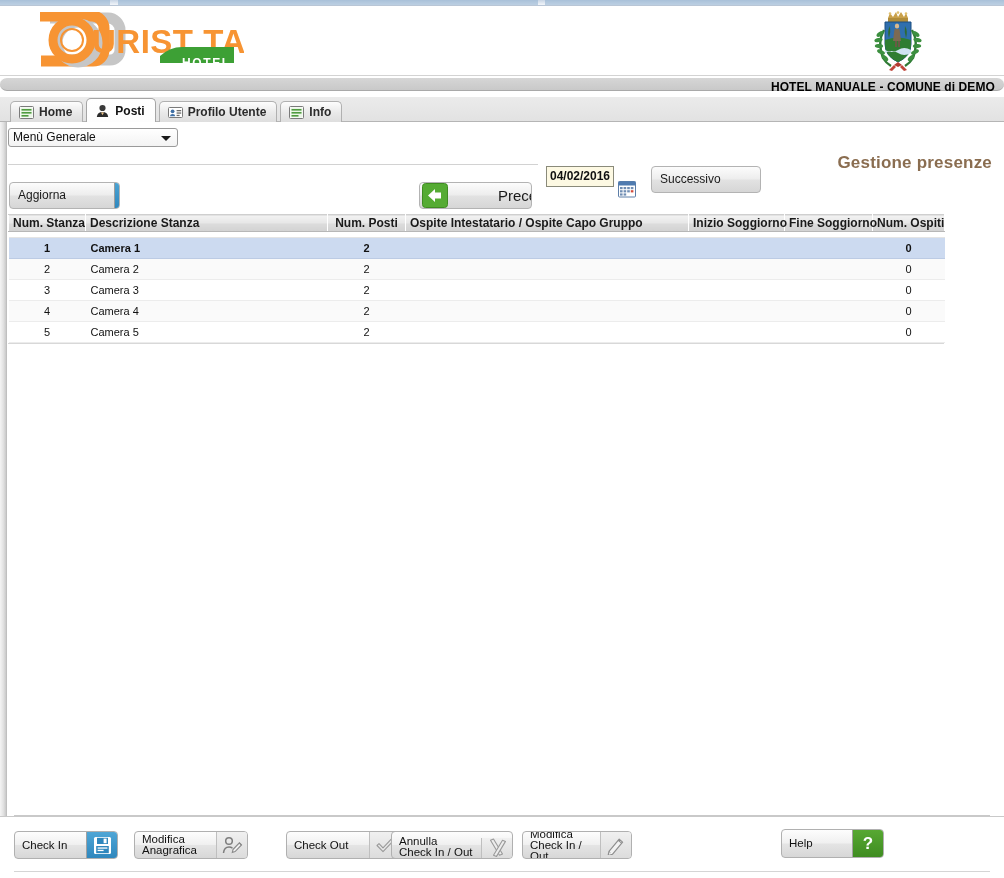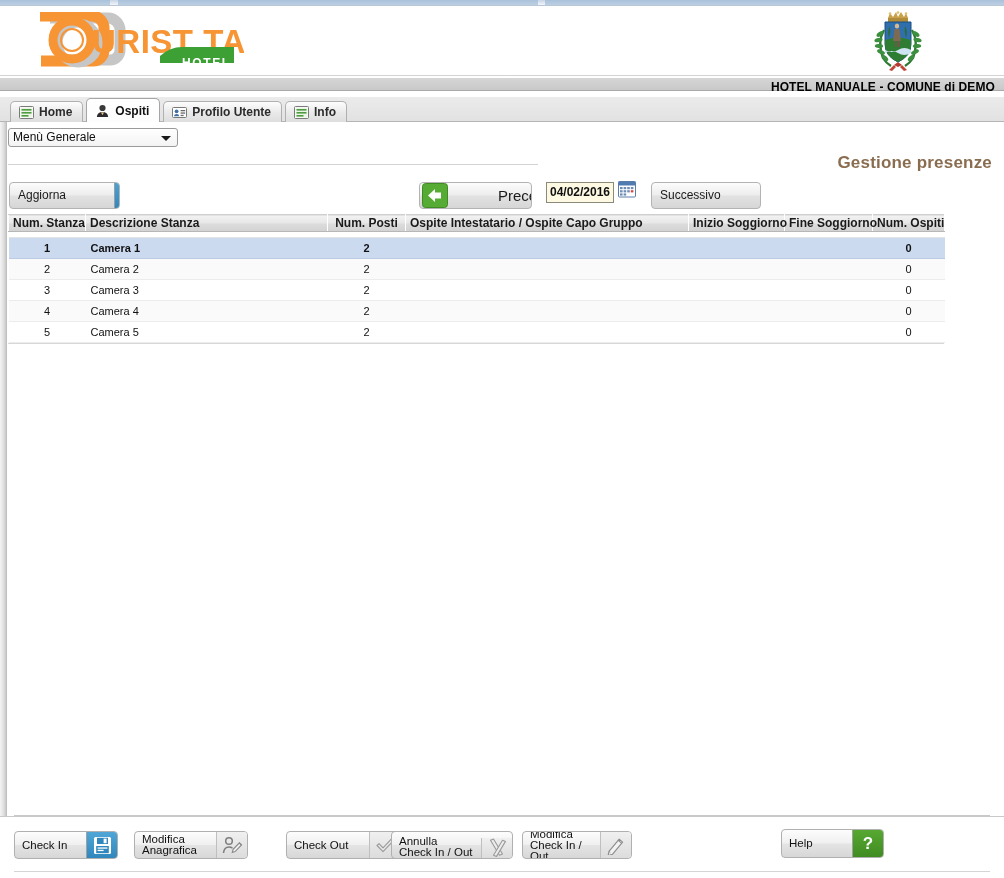--- a/index.html
+++ b/index.html
@@ -63,20 +63,21 @@
 
   
   .orgbar {
     position: absolute;
     top: 77px; left: 0;
     width: 1004px; height: 14px;
     background: linear-gradient(to bottom,#d6d6d6 0%, #c9c9c9 100%);
     border-top: 1px solid #ffffff;
     border-bottom: 1px solid #a9a9a9;
     box-sizing: border-box;
+    border-radius: 9px;
   }
   .orgbar .label {
     position: absolute;
     right: 9px; top: 2px;
     font-size: 12px;
     font-weight: bold;
     color: #000;
     letter-spacing: .1px;
   }
 
@@ -219,26 +220,26 @@
   .btn-aggiorna .bico {
     background: linear-gradient(to bottom,#4ba3d3 0%,#2f87bd 100%);
     border-left: 1px solid #9d9d9d;
     width: 35px;
   }
 
   .btn-prec { left: 419px; top: 60px; width: 113px; height: 27px; }
   .btn-prec .bico { background: transparent; width: 30px; }
   .btn-prec .lbl { font-size: 15px; }
 
-  .btn-succ { left: 651px; top: 60px; width: 110px; height: 27px; }
+  .btn-succ { left: 651px; top: 44px; width: 110px; height: 27px; }
   .btn-succ .bico { background: transparent; width: 30px; }
 
   .datebox {
     position: absolute;
-    left: 546px; top: 60px;
+    left: 546px; top: 44px;
     width: 68px; height: 21px;
     background: #fdf9e3;
     border: 1px solid #8a8a7a;
     box-sizing: border-box;
     font-size: 12px;
     font-weight: bold;
     color: #111;
     text-align: center;
     line-height: 19px;
   }
@@ -504,21 +505,21 @@
     </div>
 
     <div class="tab active">
       <span class="ico">
         <svg width="15" height="13" viewBox="0 0 15 13">
             <circle cx="7.5" cy="4" r="3.1" fill="#3a3a3a"></circle>
             <path d="M1.8 13 q0.6 -5 5.7 -5 q5.1 0 5.7 5 z" fill="#2b2b2b"></path>
             <path d="M6 8.6 l1.5 2.6 l1.5 -2.6 q-1.5 -0.6 -3 0z" fill="#e8c18a"></path>
           </svg>
       </span>
-      <span>Ospiti</span>
+      <span>Posti</span>
     </div>
 
     <div class="tab">
       <span class="ico">
         <svg width="15" height="13" viewBox="0 0 15 13">
             <rect x="0.5" y="1.5" width="14" height="10" rx="1" fill="#ffffff" stroke="#7a7a7a"></rect>
             <circle cx="4.6" cy="5.3" r="1.9" fill="#3f6fa5"></circle>
             <path d="M1.9 10.3 q0.3 -2.4 2.7 -2.4 q2.4 0 2.7 2.4 z" fill="#3f6fa5"></path>
             <rect x="8.6" y="4" width="4.6" height="1.3" fill="#6a6a6a"></rect>
             <rect x="8.6" y="6.4" width="4.6" height="1.3" fill="#6a6a6a"></rect>

